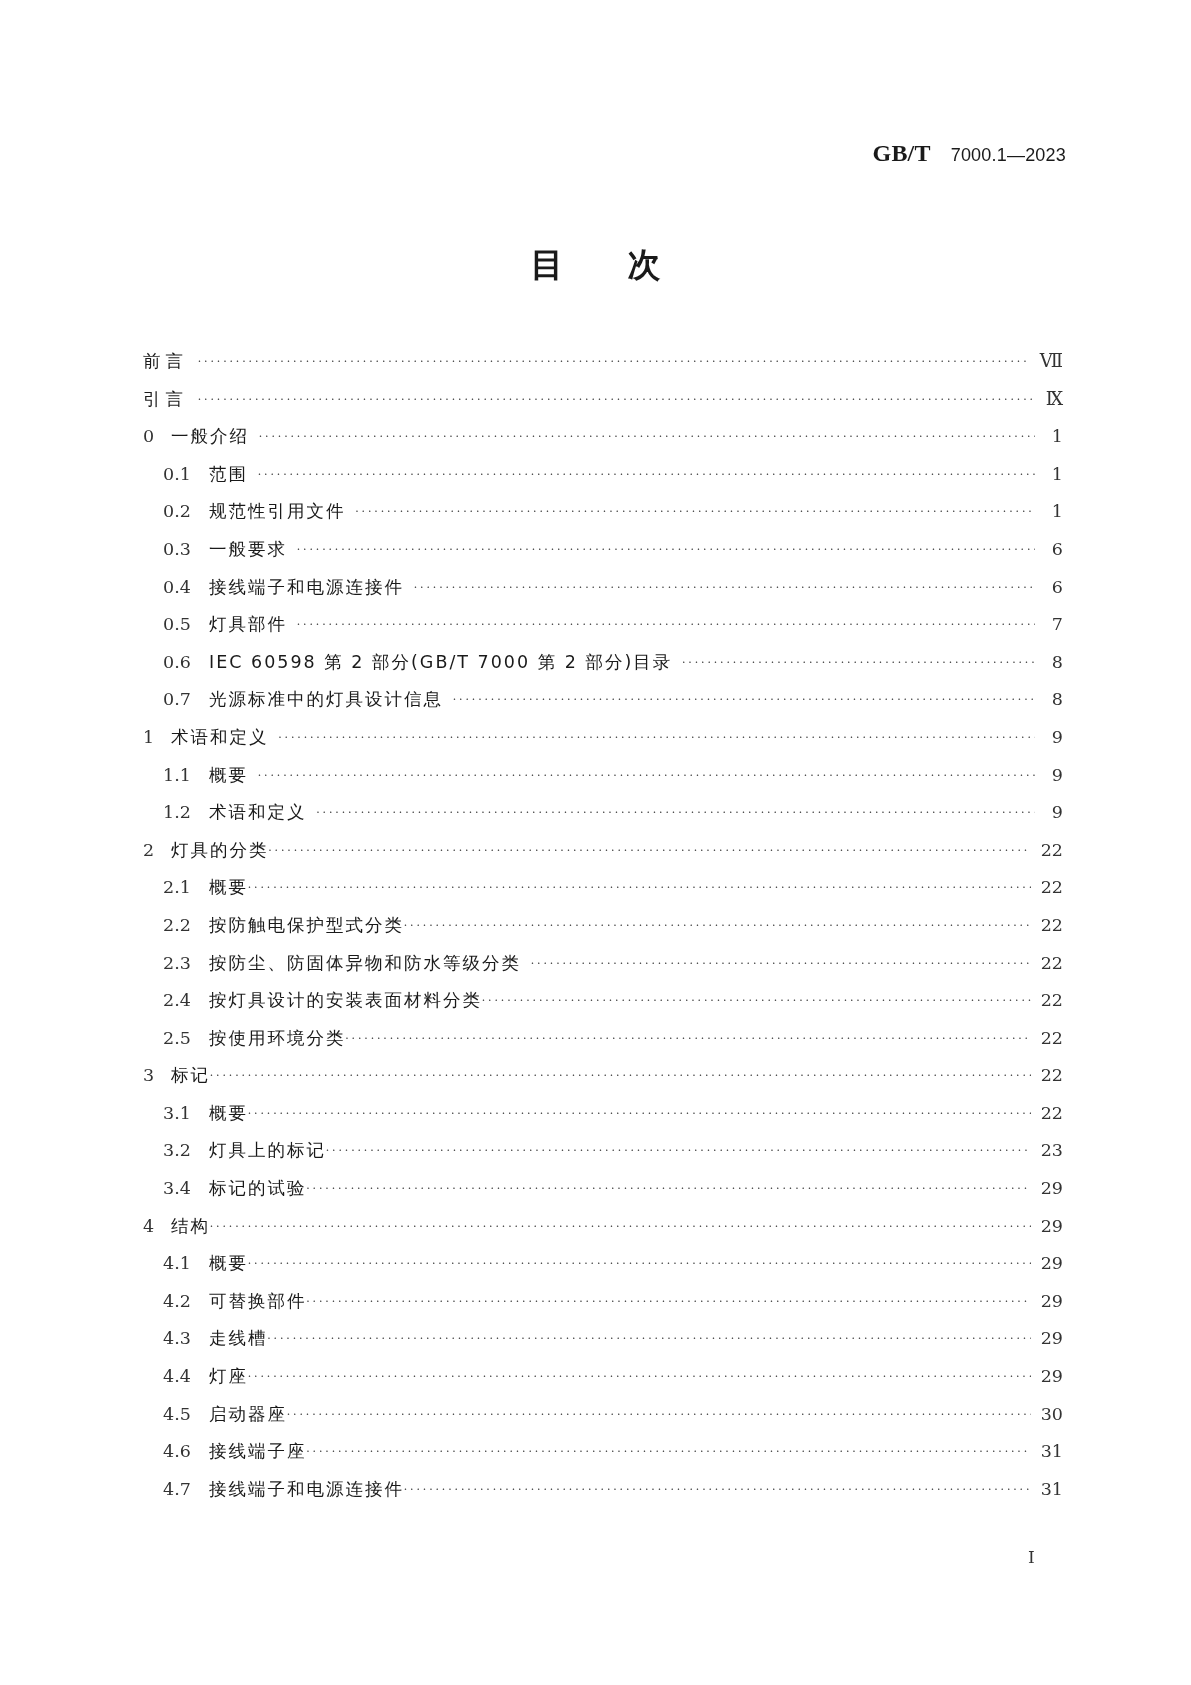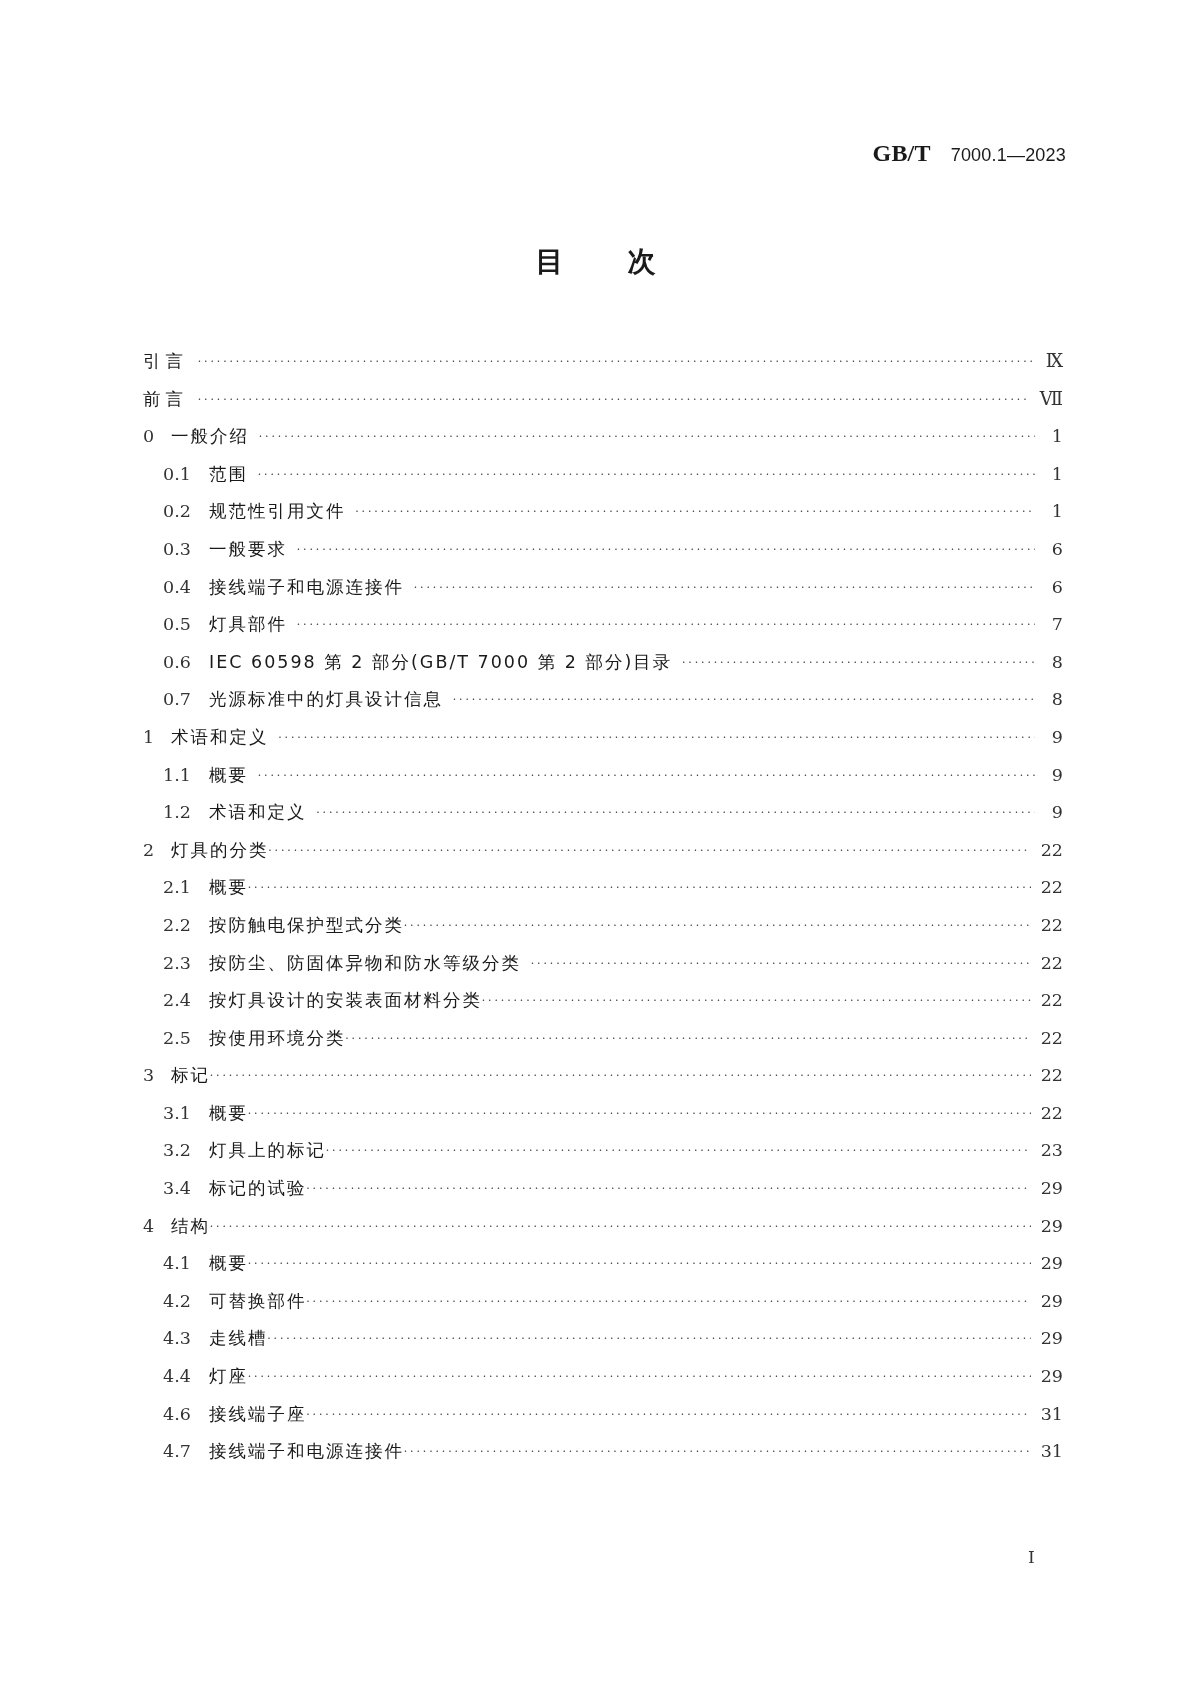--- a/index.html
+++ b/index.html
@@ -33,21 +33,21 @@
       font-size: 18px;
       margin-left: 20px;
     }
     .toc-title {
       position: absolute;
       top: 243px;
       left: 0;
       width: 1191px;
       text-align: center;
       font-family: "DejaVu Sans", "Liberation Sans", sans-serif;
-      font-size: 28px;
+      font-size: 33px;
       font-weight: bold;
     }
     .toc-title span {
       display: inline-block;
     }
     .toc-title .gap {
       width: 64px;
     }
     .toc {
       position: absolute;
@@ -126,28 +126,28 @@
 <div class="std-header">
   <span class="code-prefix">GB/T</span><span class="code-number">7000.1—2023</span>
 </div>
 
 <div class="toc-title">
   <span>目</span><span class="gap"></span><span>次</span>
 </div>
 
 <div class="toc" id="toc">
     <div class="toc-row level-1">
+      <span class="toc-label no-num">前言</span>
+      <span class="toc-leader"></span>
+      <span class="toc-page roman">Ⅶ</span>
+    </div>
+    <div class="toc-row level-1">
       <span class="toc-label no-num">引言</span>
       <span class="toc-leader"></span>
       <span class="toc-page roman">Ⅸ</span>
-    </div>
-    <div class="toc-row level-1">
-      <span class="toc-label no-num">前言</span>
-      <span class="toc-leader"></span>
-      <span class="toc-page roman">Ⅶ</span>
     </div>
     <div class="toc-row level-1">
       <span class="toc-num">0</span>
       <span class="toc-label">一般介绍</span>
       <span class="toc-leader"></span>
       <span class="toc-page">1</span>
     </div>
     <div class="toc-row level-2">
       <span class="toc-num">0.1</span>
       <span class="toc-label">范围</span>
@@ -292,20 +292,26 @@
       <span class="toc-leader tight"></span>
       <span class="toc-page">29</span>
     </div>
     <div class="toc-row level-2">
       <span class="toc-num">4.4</span>
       <span class="toc-label">灯座</span>
       <span class="toc-leader tight"></span>
       <span class="toc-page">29</span>
     </div>
     <div class="toc-row level-2">
+      <span class="toc-num">4.5</span>
+      <span class="toc-label">启动器座</span>
+      <span class="toc-leader tight"></span>
+      <span class="toc-page">30</span>
+    </div>
+    <div class="toc-row level-2">
       <span class="toc-num">4.6</span>
       <span class="toc-label">接线端子座</span>
       <span class="toc-leader tight"></span>
       <span class="toc-page">31</span>
     </div>
     <div class="toc-row level-2">
       <span class="toc-num">4.7</span>
       <span class="toc-label">接线端子和电源连接件</span>
       <span class="toc-leader tight"></span>
       <span class="toc-page">31</span>

